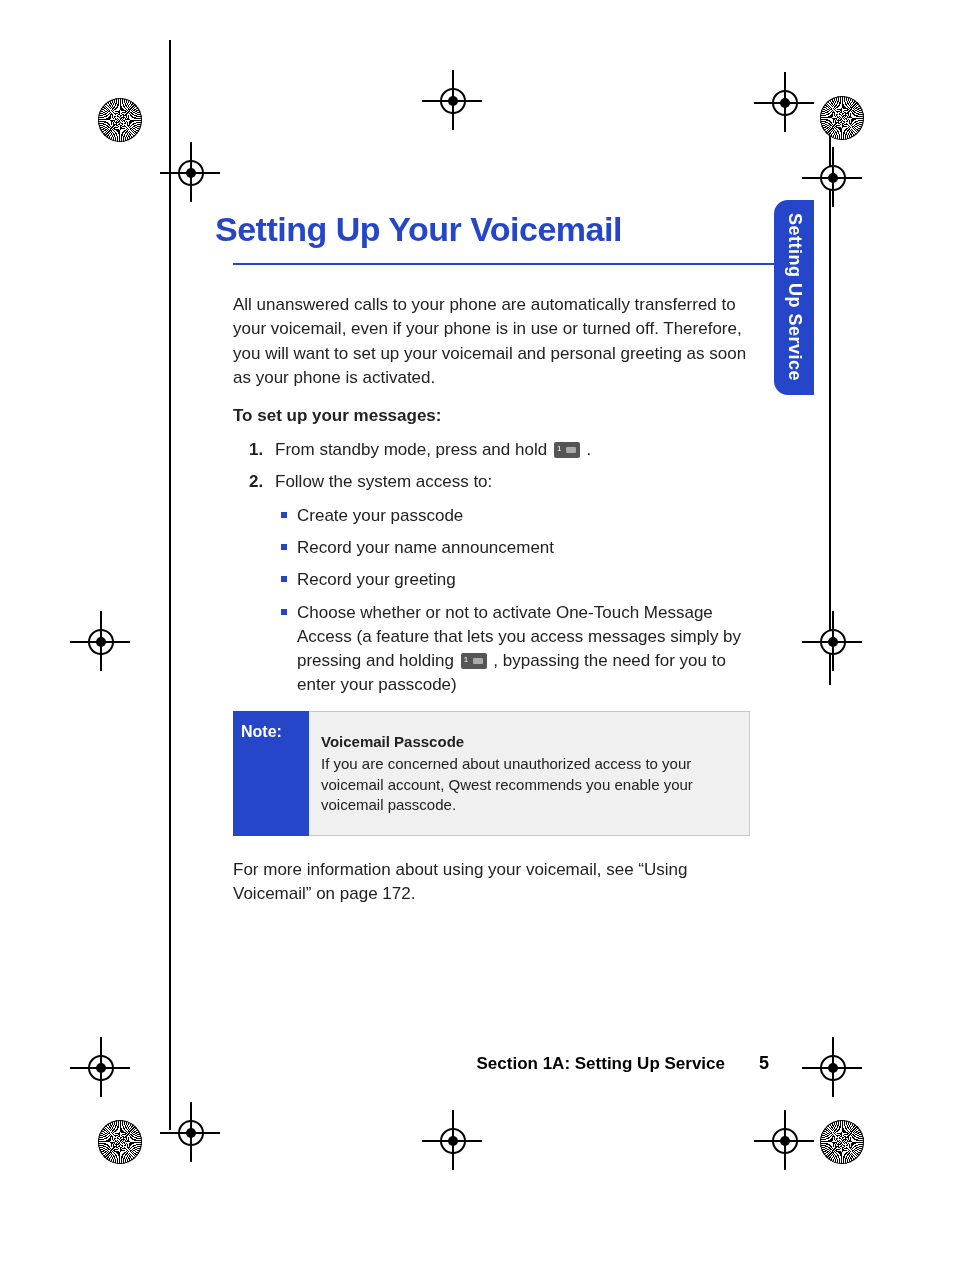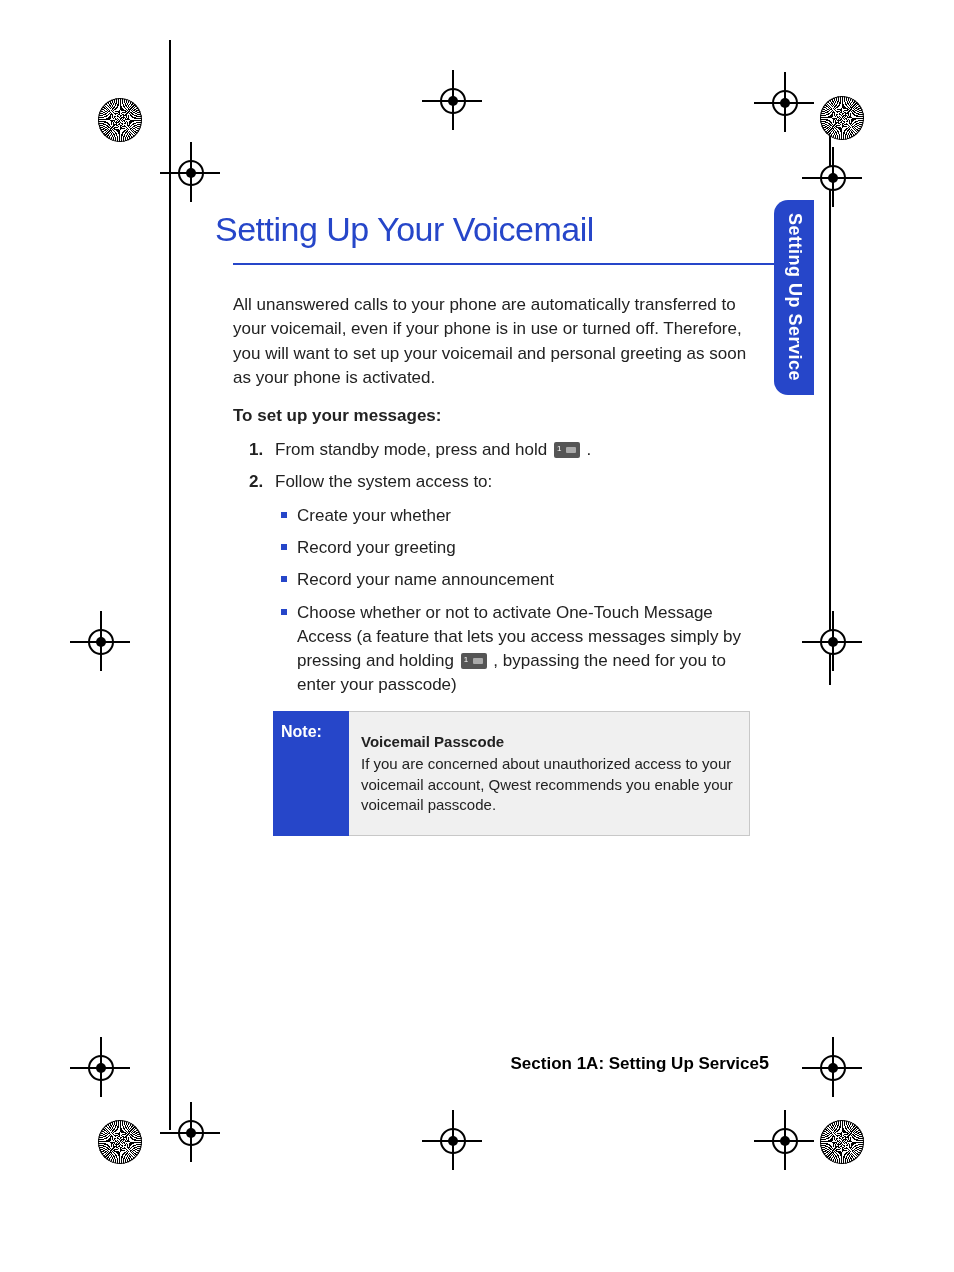--- a/index.html
+++ b/index.html
@@ -84,21 +84,21 @@
     position: absolute;
     left: 215px;
     top: 205px;
     width: 535px;
   }
   h1.section-title {
     font-family: "Arial Narrow", "Helvetica Condensed", Arial, sans-serif;
     font-stretch: condensed;
     font-size: 34px;
     color: #2646c9;
-    font-weight: normal;
+    font-weight: bold;
     margin: 0 0 10px 0;
     letter-spacing: -0.5px;
   }
   .title-rule {
     height: 2px;
     background: #2646c9;
     margin: 8px 0 28px 0;
     margin-left: 18px;
     margin-right: -40px;
   }
@@ -173,21 +173,20 @@
     top: 5px;
     width: 10px;
     height: 6px;
     background: #aaa;
     border-radius: 1px;
   }
   
   .note {
     display: flex;
     margin-bottom: 22px;
-    margin-left: 40px;
   }
   .note-left {
     width: 76px;
     background: #2646c9;
     color: #fff;
     font-weight: bold;
     font-size: 16px;
     padding: 10px 8px;
     box-sizing: border-box;
     text-align: left;
@@ -209,20 +208,21 @@
   
   .footer {
     position: absolute;
     right: 185px;
     top: 1053px;
     font-size: 17px;
     font-weight: bold;
     color: #000;
     display: flex;
     align-items: baseline;
+    gap: 34px;
   }
   .footer .sec { font-family: "Arial Narrow", Arial, sans-serif; font-stretch: condensed; }
   .footer .pg  { font-size: 18px; }
 </style>
 </head>
 <body>
 
 <div class="page">
 
   <div class="vline-long" style="left:169px; top:40px; height:1090px;"></div>
@@ -305,40 +305,41 @@
 
       <ol class="steps">
         <li>
           <span>From standby mode, press and hold </span>
           <span class="key"></span>
           <span>.</span>
         </li>
         <li>
           <span>Follow the system access to:</span>
           <ul class="sub">
-            <li>Create your whether</li>
+            <li>Create your passcode</li>
+            <li>Record your name announcement</li>
             <li>Record your greeting</li>
-            <li>Record your name announcement</li>
             <li>
               <span>Choose whether or not to activate One-Touch Message Access (a feature that lets you access messages simply by pressing and holding </span>
               <span class="key"></span>
               <span>, bypassing the need for you to enter your passcode)</span>
             </li>
           </ul>
         </li>
       </ol>
 
       <div class="note">
         <div class="note-left">Note:</div>
         <div class="note-right">
           <span class="nb-title">Voicemail Passcode</span>
           <span>If you are concerned about unauthorized access to your voicemail account, Qwest recommends you enable your voicemail passcode.</span>
         </div>
       </div>
 
+      <p>For more information about using your voicemail, see “Using Voicemail” on page 172.</p>
     </div>
   </div>
 
   <div class="footer">
     <span class="sec">Section 1A: Setting Up Service</span>
     <span class="pg">5</span>
   </div>
 
 </div>
 

